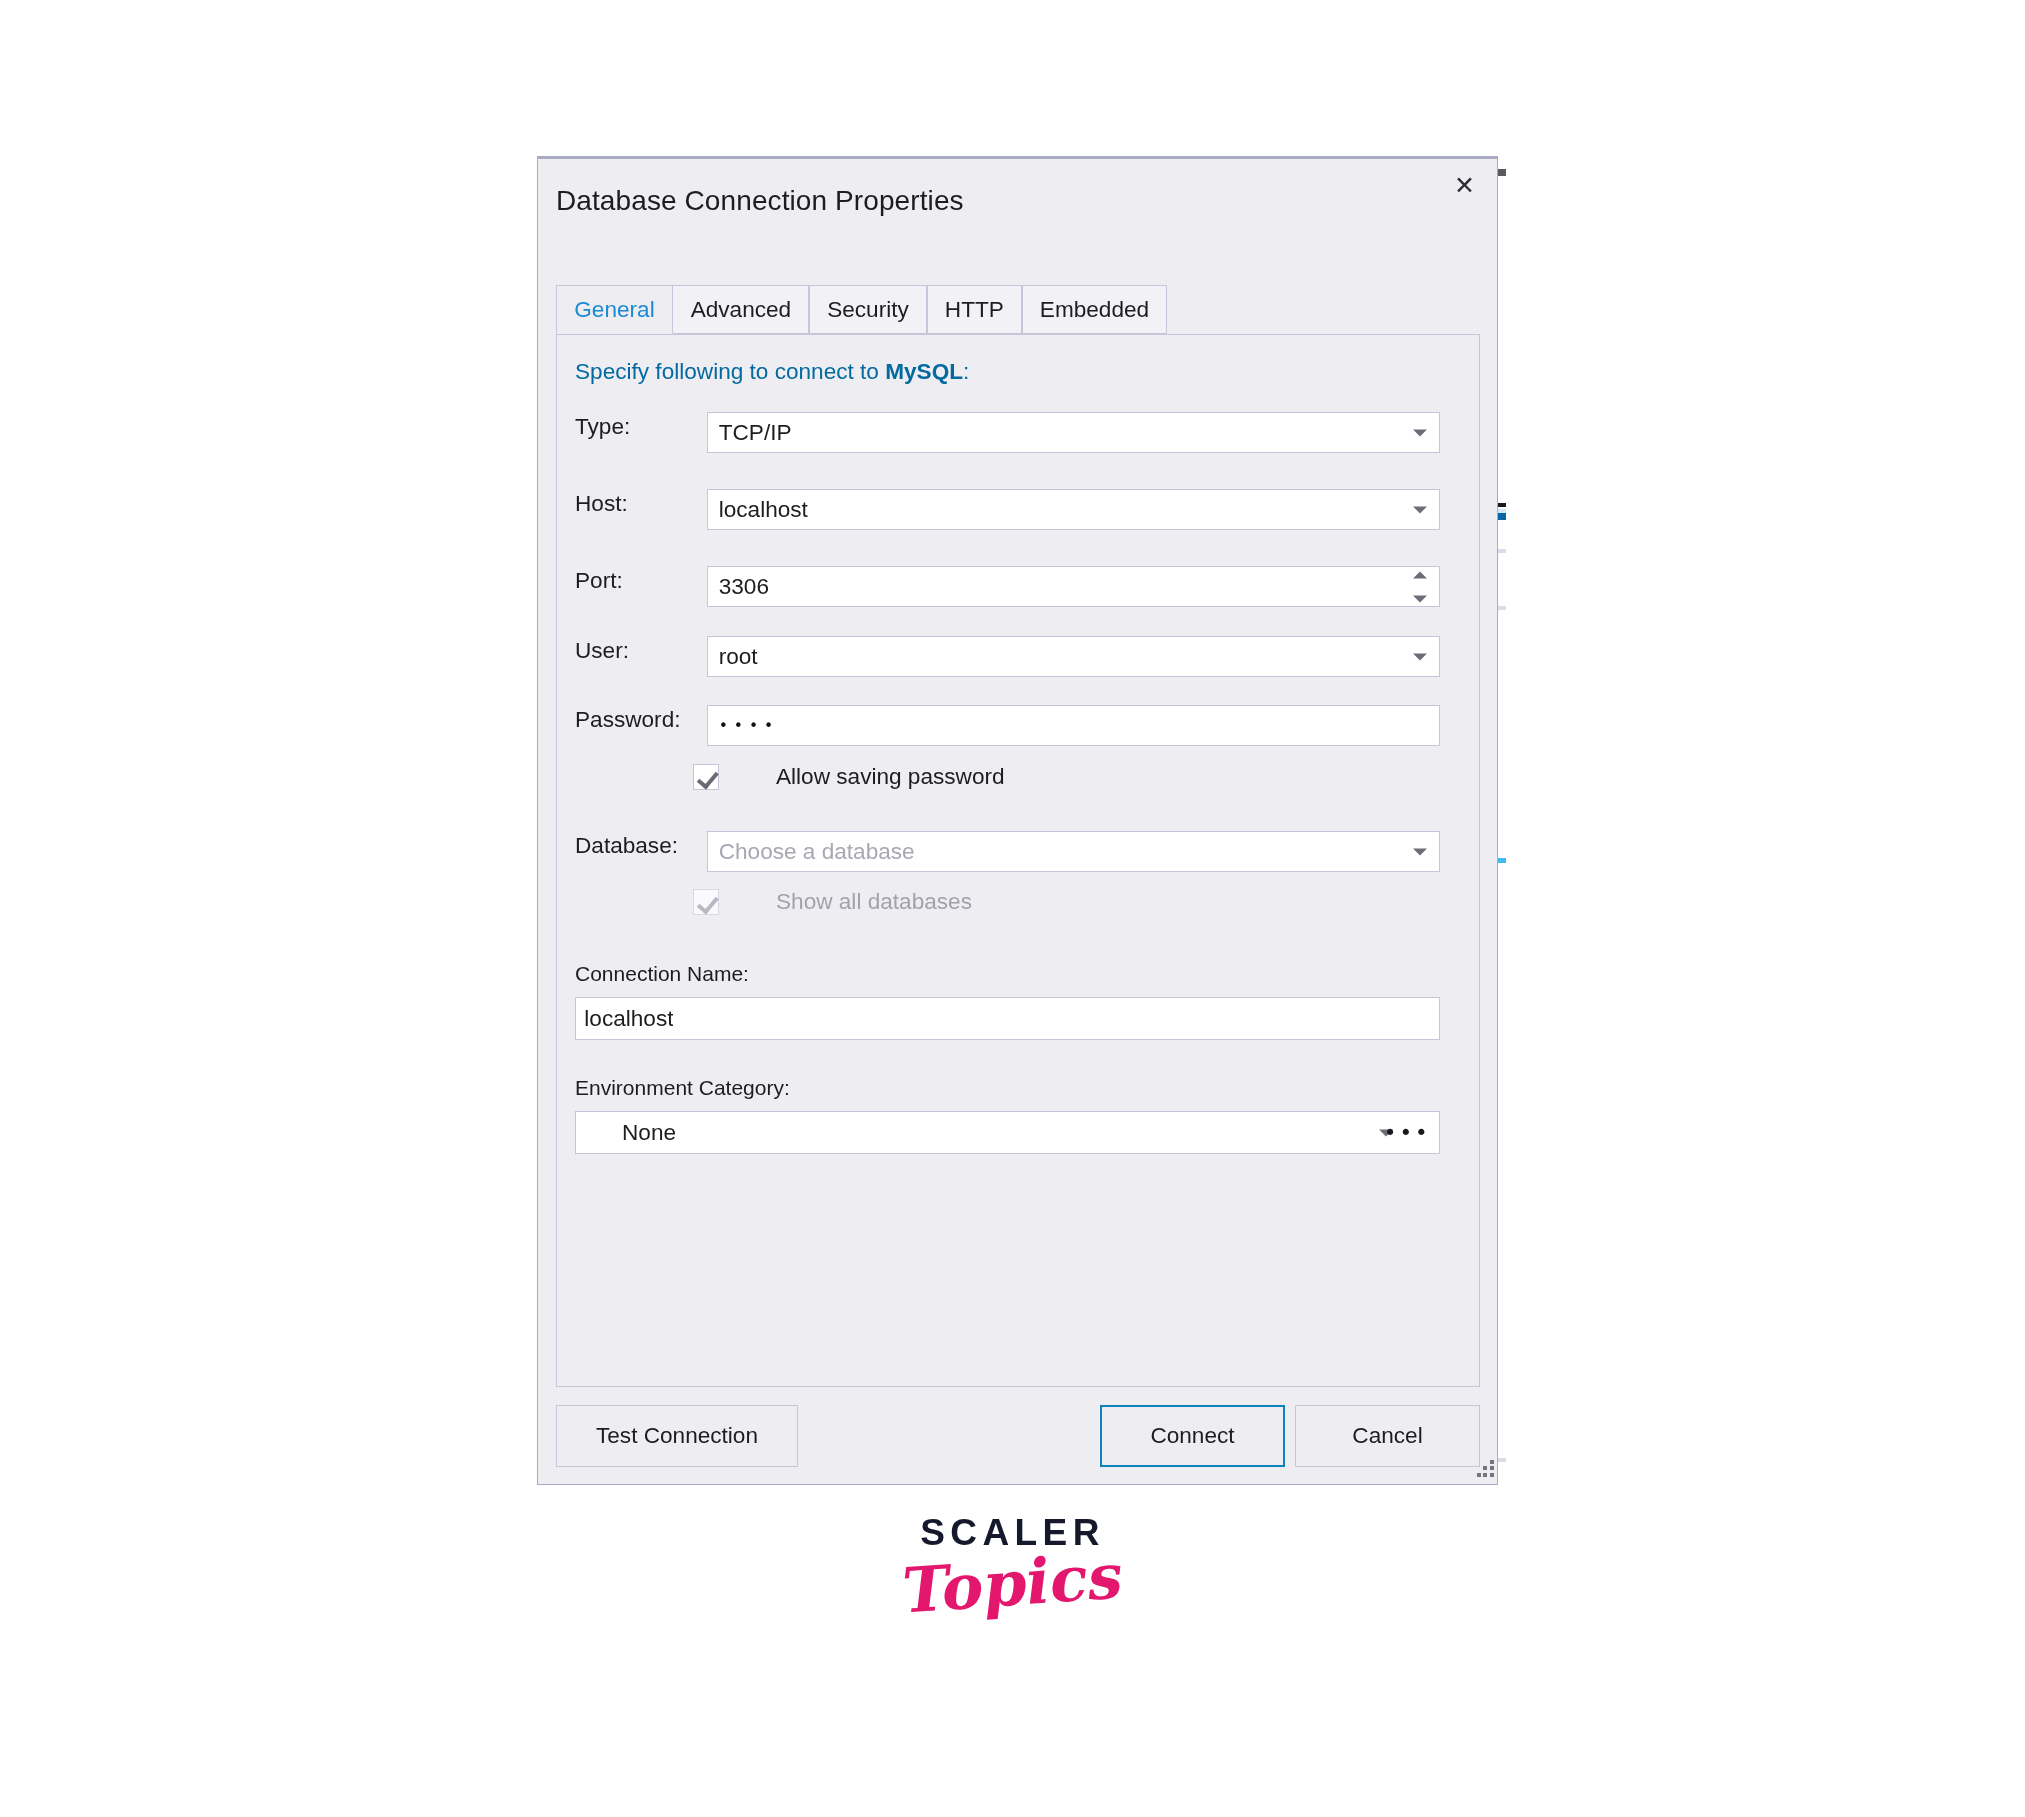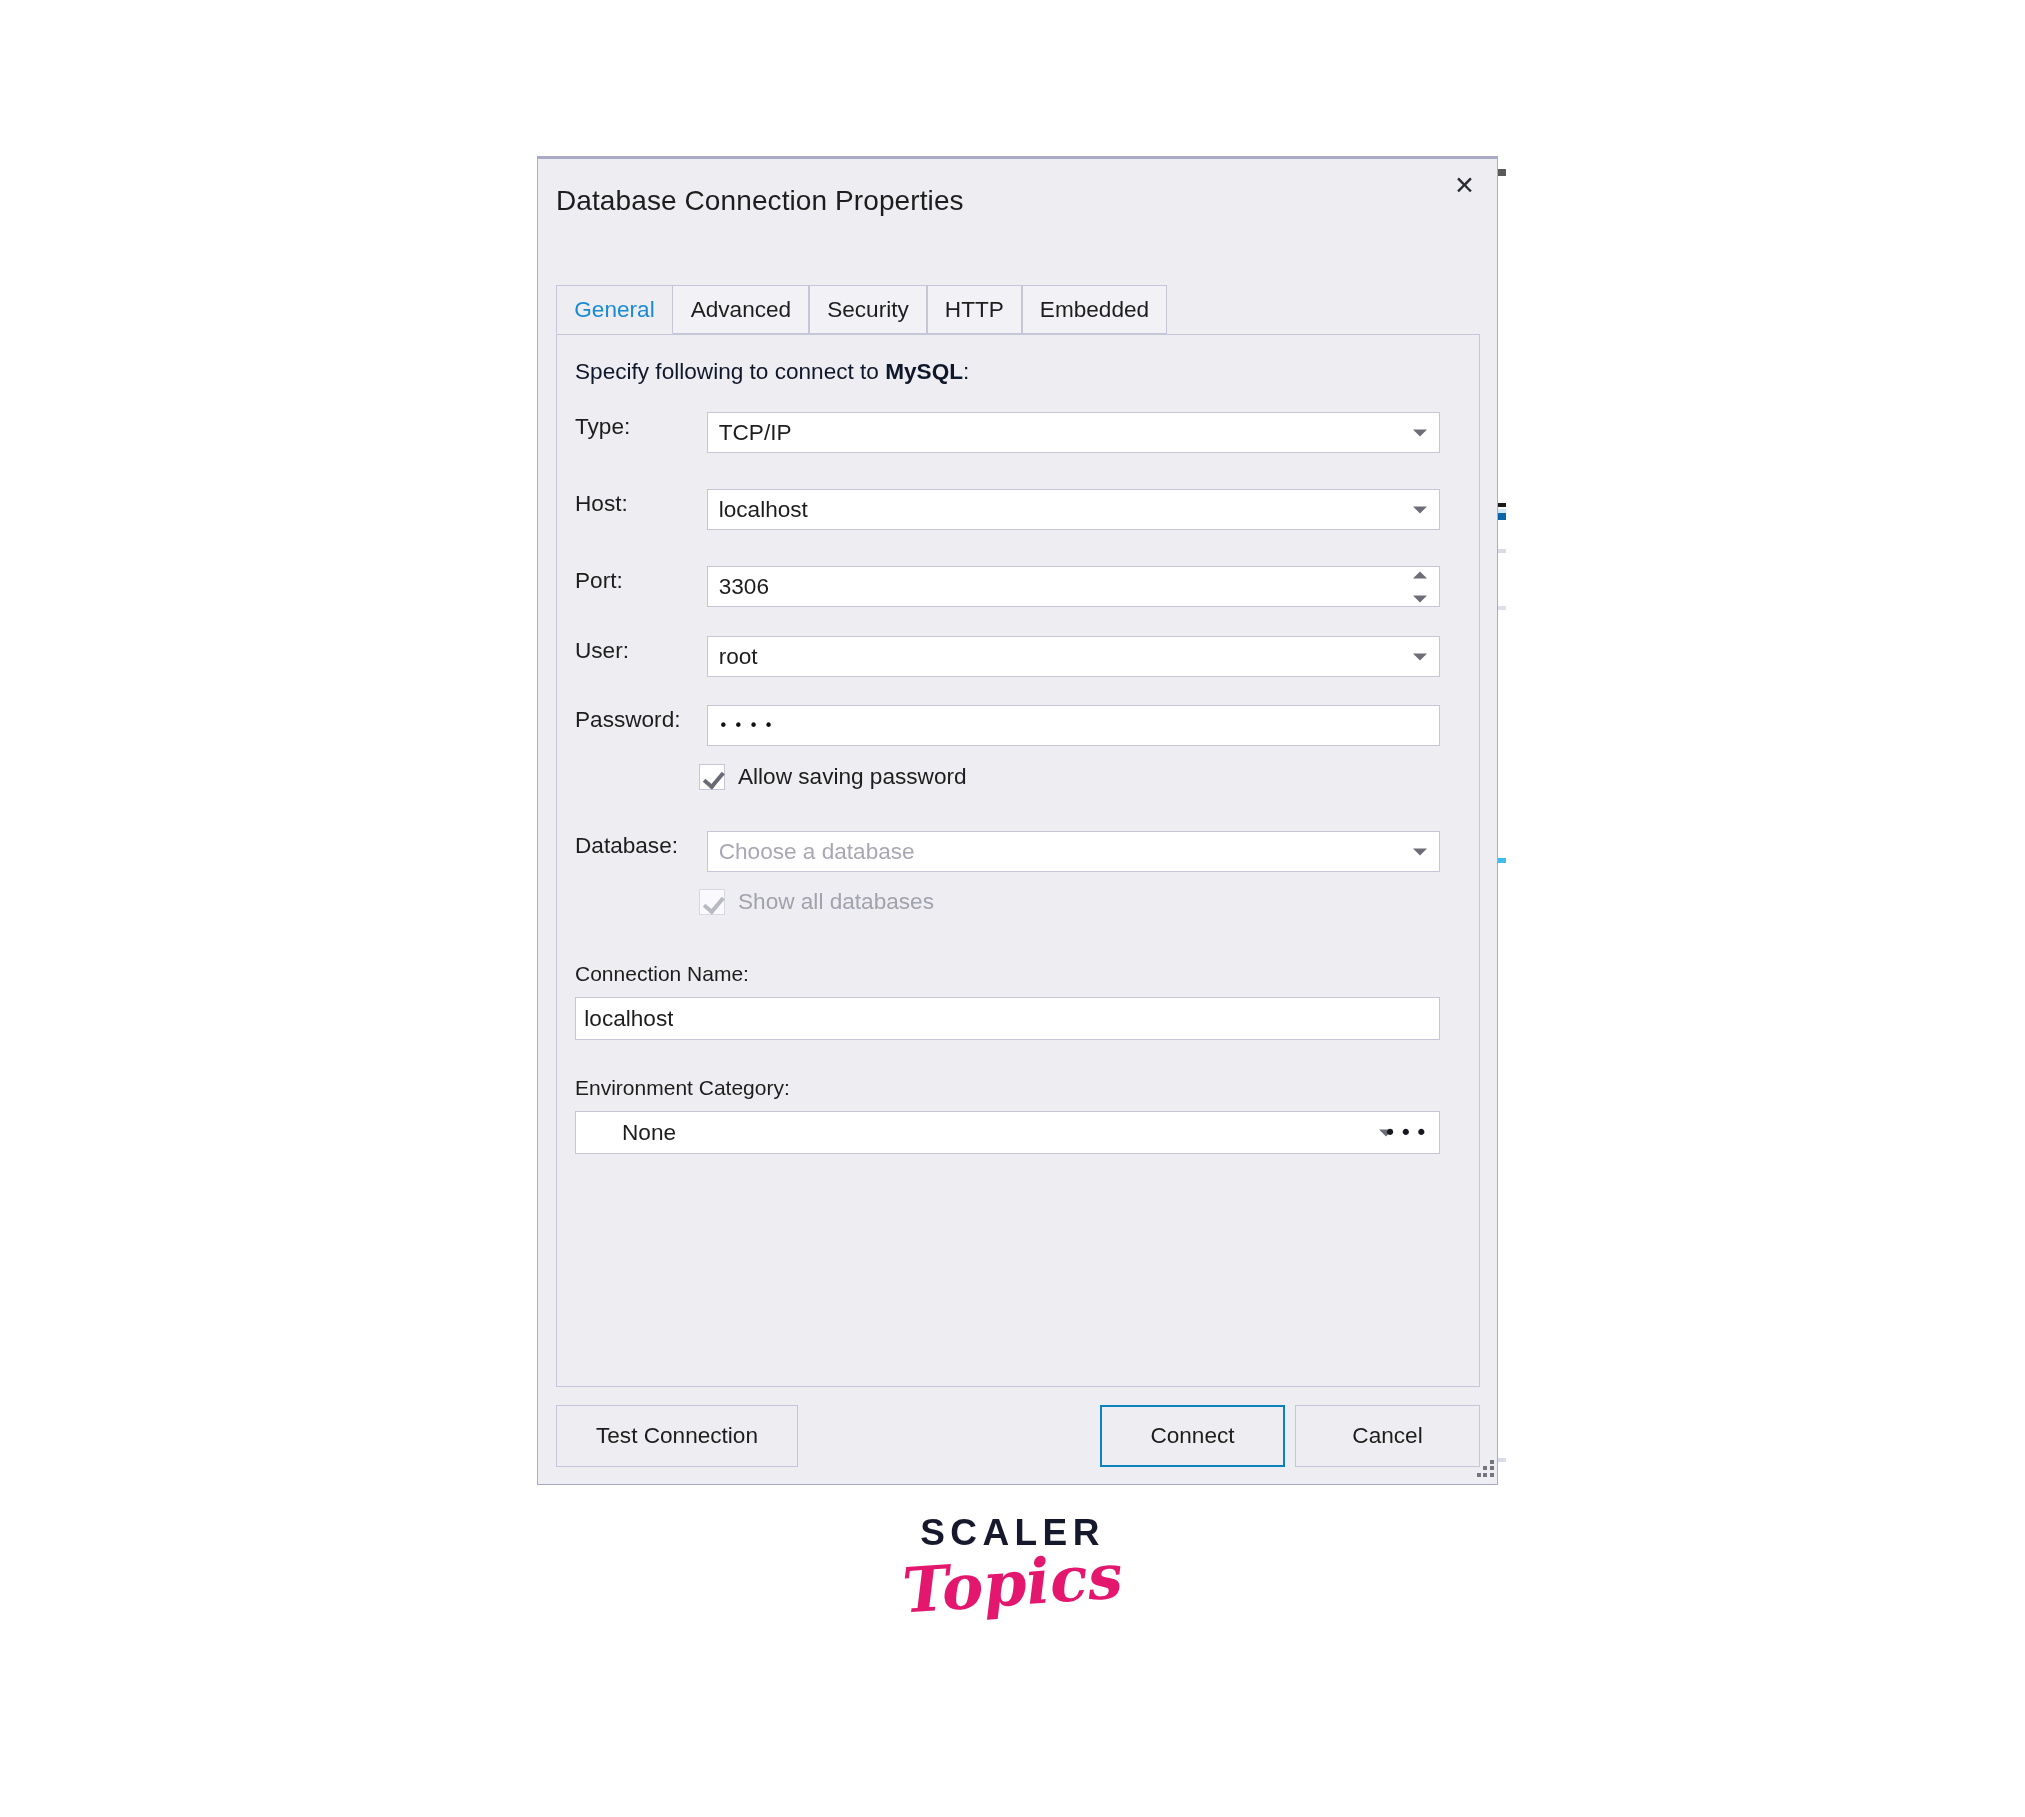--- a/index.html
+++ b/index.html
@@ -116,21 +116,21 @@
     border: 0.6px solid #c5c7d8;
     background: #eeeef2;
     z-index: 2;
   }
 
   .intro-line {
     position: absolute;
     left: 18px;
     top: 24px;
     font-size: 22.6px;
-    color: #0f172a;
+    color: #0369a1;
     white-space: nowrap;
   }
   .intro-line b { font-weight: bold; }
 
   
   .form-row {
     position: absolute;
     left: 0;
     width: 100%;
     height: 29px;
@@ -202,24 +202,25 @@
   .spin-down {
     width: 0; height: 0;
     border-left: 7.7px solid transparent;
     border-right: 7.7px solid transparent;
     border-top: 7.7px solid #6d6d78;
   }
 
   
   .check-row {
     position: absolute;
-    left: 142px;
-    display: flex;
-    align-items: center;
-    cursor: pointer;
+    left: 136px;
+    display: flex;
+    align-items: center;
+    cursor: pointer;
+    gap: 44px;
   }
   .checkbox {
     width: 26px;
     height: 26px;
     background: #ffffff;
     border: 0.6px solid #c5c7d8;
     position: relative;
     flex: 0 0 auto;
   }
   .checkbox::after {

